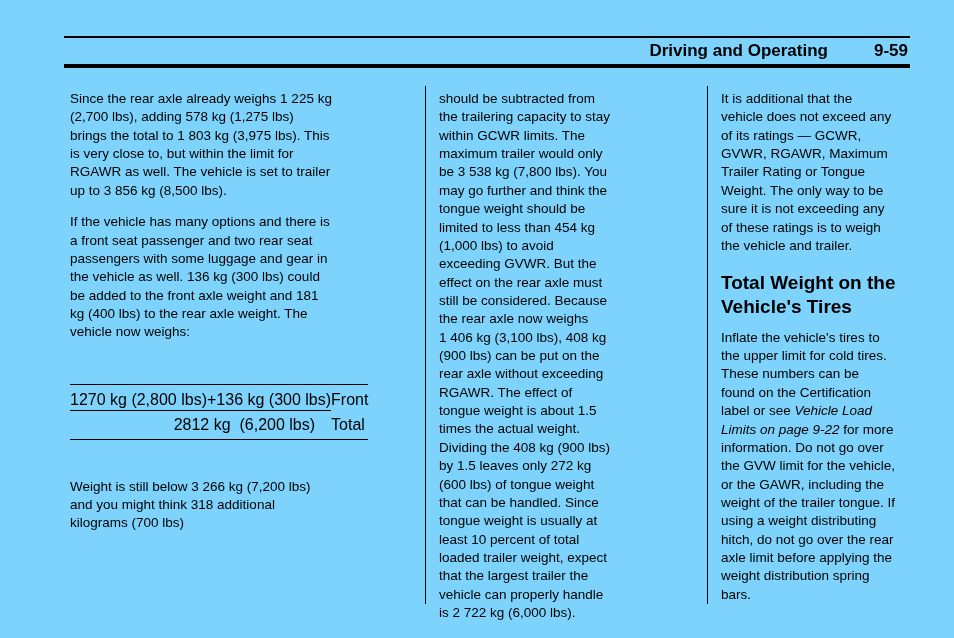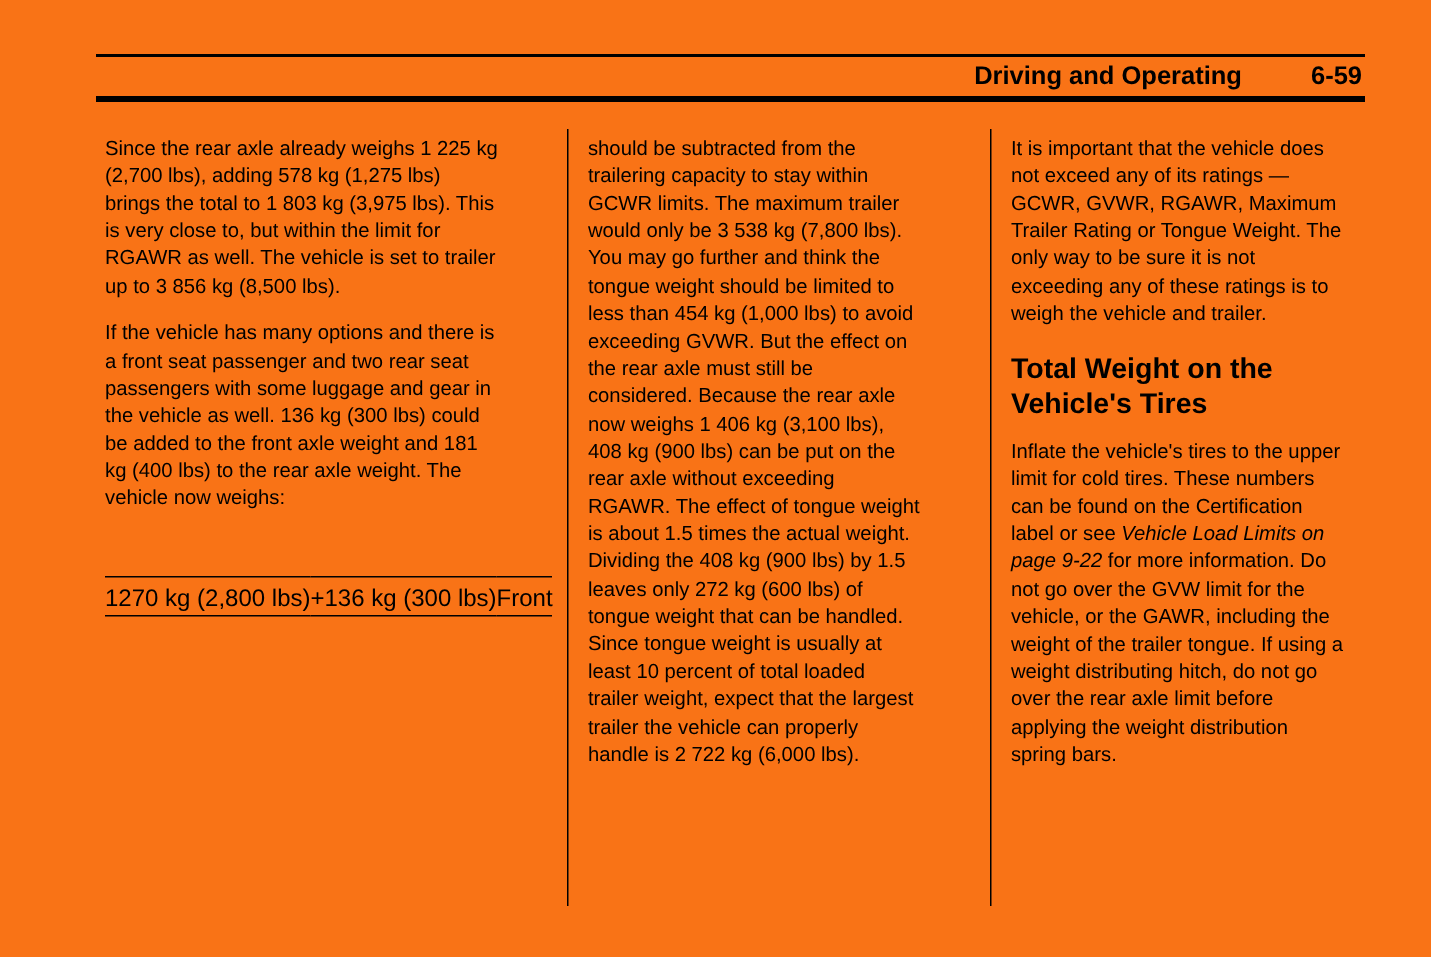--- a/index.html
+++ b/index.html
@@ -1,21 +1,21 @@
 <!DOCTYPE html>
 <html><head>
 <meta charset="utf-8">
 <style>
   * { margin: 0; padding: 0; box-sizing: border-box; }
   html, body { background: #e8e8e8; }
   .page {
     width: 954px;
     height: 638px;
     margin: 0 auto;
-    background: #f97316;
+    background: #7dd3fc;
     font-family: "Liberation Sans", sans-serif;
     color: #000;
     overflow: hidden;
   }
   .content { padding: 36px 44px 0 64px; }
   .rule-thin { height: 2px; background: #000; }
   .header-row {
     display: flex;
     justify-content: flex-end;
     align-items: baseline;
@@ -33,20 +33,21 @@
   }
   .col {
     width: 33.333%;
     padding: 4px 14px 0 6px;
     font-size: 13.5px;
     line-height: 1.36;
   }
   .col + .col {
     border-left: 1.5px solid #000;
     padding-left: 13px;
+    margin-left: 47px;
   }
   .col p { margin: 0 0 13px 0; }
   .col p:last-child { margin-bottom: 0; }
   h2.sub-heading {
     font-size: 19px;
     line-height: 1.25;
     font-weight: bold;
     margin: 16px 0 10px 0;
   }
   .italic { font-style: italic; }
@@ -74,48 +75,53 @@
 </style>
 </head>
 <body>
 
 <div class="page">
   <div class="content">
 
     <div class="rule-thin"></div>
     <div class="header-row">
       <span>Driving and Operating</span>
-      <span class="page-num">6-59</span>
+      <span class="page-num">9-59</span>
     </div>
     <div class="rule-thick"></div>
 
     <div class="columns">
 
       <div class="col">
         <p>Since the rear axle already weighs 1&nbsp;225 kg (2,700 lbs), adding 578 kg (1,275 lbs) brings the total to 1&nbsp;803 kg (3,975 lbs). This is very close to, but within the limit for RGAWR as well. The vehicle is set to trailer up to 3&nbsp;856 kg (8,500 lbs).</p>
         <p>If the vehicle has many options and there is a front seat passenger and two rear seat passengers with some luggage and gear in the vehicle as well. 136 kg (300 lbs) could be added to the front axle weight and 181 kg (400 lbs) to the rear axle weight. The vehicle now weighs:</p>
 
         <table class="weight-table">
           <tbody>
             <tr>
               <td class="amt1">1270 kg (2,800 lbs)</td>
               <td class="plus">+</td>
               <td class="amt2">136 kg (300 lbs)</td>
               <td class="lbl">Front</td>
             </tr>
+            <tr class="total-row">
+              <td class="sum" colspan="3">2812 kg  (6,200 lbs)</td>
+              <td class="lbl">Total</td>
+            </tr>
           </tbody>
         </table>
 
+        <p>Weight is still below 3&nbsp;266 kg (7,200 lbs) and you might think 318 additional kilograms (700 lbs)</p>
       </div>
 
       <div class="col">
         <p>should be subtracted from the trailering capacity to stay within GCWR limits. The maximum trailer would only be 3&nbsp;538 kg (7,800 lbs). You may go further and think the tongue weight should be limited to less than 454 kg (1,000 lbs) to avoid exceeding GVWR. But the effect on the rear axle must still be considered. Because the rear axle now weighs 1&nbsp;406 kg (3,100 lbs), 408 kg (900 lbs) can be put on the rear axle without exceeding RGAWR. The effect of tongue weight is about 1.5 times the actual weight. Dividing the 408 kg (900 lbs) by 1.5 leaves only 272 kg (600 lbs) of tongue weight that can be handled. Since tongue weight is usually at least 10 percent of total loaded trailer weight, expect that the largest trailer the vehicle can properly handle is 2&nbsp;722 kg (6,000 lbs).</p>
       </div>
 
       <div class="col">
-        <p>It is important that the vehicle does not exceed any of its ratings — GCWR, GVWR, RGAWR, Maximum Trailer Rating or Tongue Weight. The only way to be sure it is not exceeding any of these ratings is to weigh the vehicle and trailer.</p>
+        <p>It is additional that the vehicle does not exceed any of its ratings — GCWR, GVWR, RGAWR, Maximum Trailer Rating or Tongue Weight. The only way to be sure it is not exceeding any of these ratings is to weigh the vehicle and trailer.</p>
         <h2 class="sub-heading">Total Weight on the Vehicle's Tires</h2>
         <p><span>Inflate the vehicle's tires to the upper limit for cold tires. These numbers can be found on the Certification label or see </span><span class="italic">Vehicle Load Limits on page 9-22</span><span> for more information. Do not go over the GVW limit for the vehicle, or the GAWR, including the weight of the trailer tongue. If using a weight distributing hitch, do not go over the rear axle limit before applying the weight distribution spring bars.</span></p>
       </div>
 
     </div>
   </div>
 </div>
 
 </body></html>

